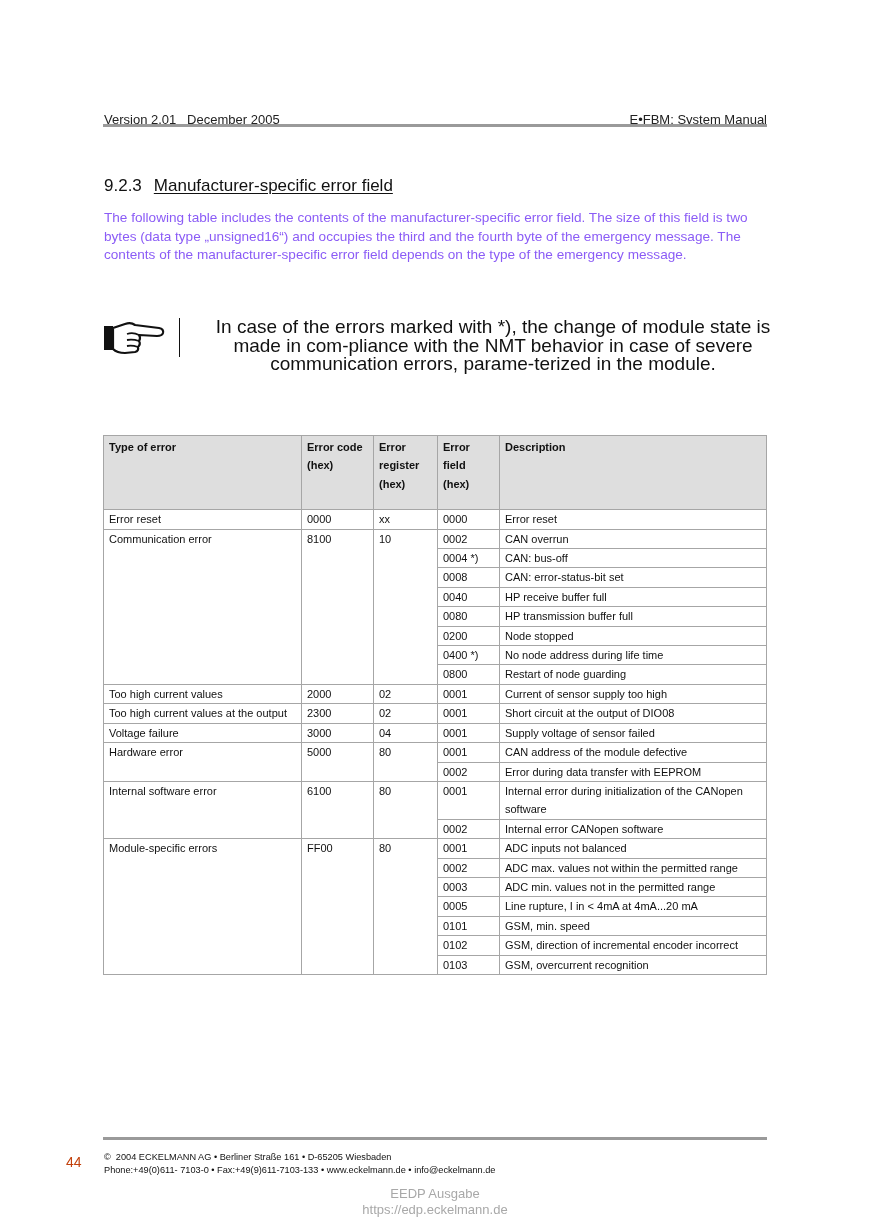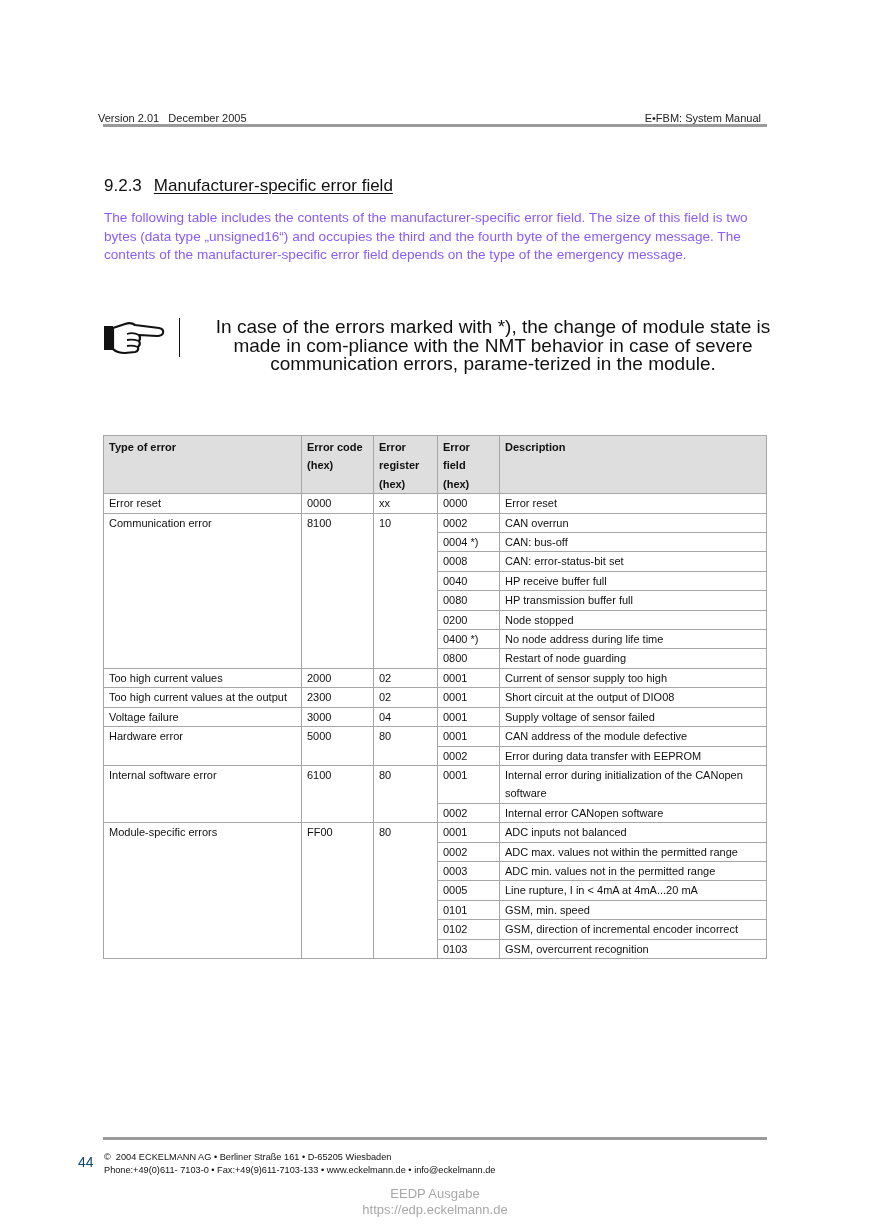--- a/index.html
+++ b/index.html
@@ -1,32 +1,32 @@
 <!DOCTYPE html>
 <html><head>
 <meta charset="utf-8">
 <style>
   html, body { margin:0; padding:0; background:#ffffff; }
   body { width:870px; height:1230px; position:relative; overflow:hidden;
          font-family:"Liberation Sans", sans-serif; color:#1a1a1a; }
-  .hdr { position:absolute; top:112px; left:98px; width:663px; font-size:11px; color:#222; }
+  .hdr { position:absolute; top:112px; left:104px; width:663px; font-size:13px; color:#222; }
   .hdr .r { position:absolute; right:0; top:0; }
   .rule { position:absolute; left:103px; width:664px; height:3px; background:#9a9a9a; }
   .title { position:absolute; top:176px; left:104px; font-size:17px; color:#111; }
   .title .num { margin-right:12px; }
   .title .txt { text-decoration:underline; text-underline-offset:2px; }
   .intro { position:absolute; top:209px; left:104px; width:664px; font-size:13.6px; line-height:18.6px; color:#8b5cf6; }
   .note-icon { position:absolute; top:318px; left:103px; width:60px; height:40px; }
   .note-bar { position:absolute; top:318px; left:179px; width:1px; height:39px; background:#111; }
   .note { position:absolute; top:318px; left:213px; width:560px; font-size:19px; line-height:18.6px; color:#111;text-align:center; }
   table.err { position:absolute; top:435px; left:103px; width:664px; border-collapse:collapse; font-size:11px; color:#111; }
   table.err th, table.err td { border:1px solid #a6a6a6; padding:0 5px; vertical-align:top; text-align:left; line-height:18.4px; }
-  table.err th { background:#dedede; font-weight:bold; padding-top:2px; padding-bottom:0; }
+  table.err th { background:#dedede; font-weight:bold; padding-top:2px; padding-bottom:16px; }
   .c1 { width:187px; } .c2 { width:61px; } .c3 { width:53px; } .c4 { width:51px; }
-  .foot-num { position:absolute; top:1154px; left:66px; font-size:14px; color:#0c4a6e;margin-left:12px; }
+  .foot-num { position:absolute; top:1154px; left:66px; font-size:14px; color:#c2410c; }
   .foot { position:absolute; top:1151px; left:104px; font-size:9.2px; line-height:13px; color:#111; }
   .wm { position:absolute; top:1186px; left:0; width:870px; text-align:center; font-size:13px; line-height:16px; color:#a8a8a8; }
 </style>
 </head>
 <body>
 
 <div class="hdr">
   <span style="white-space:pre">Version 2.01   December 2005</span>
   <span class="r">E•FBM: System Manual</span>
 </div>

